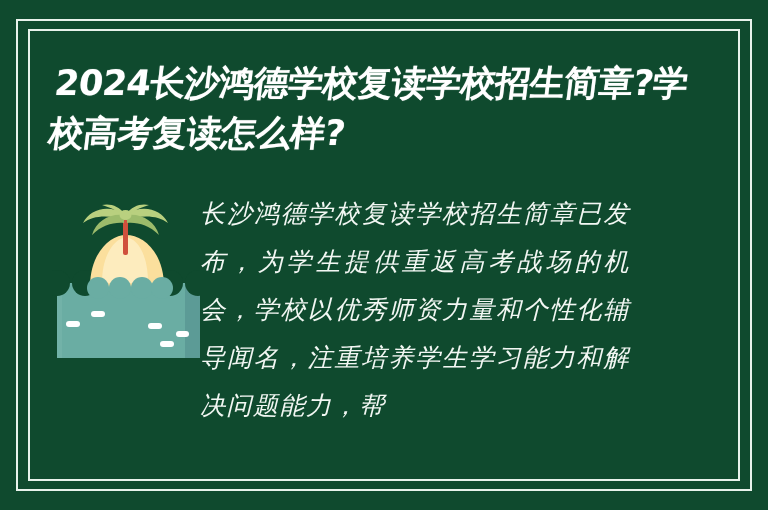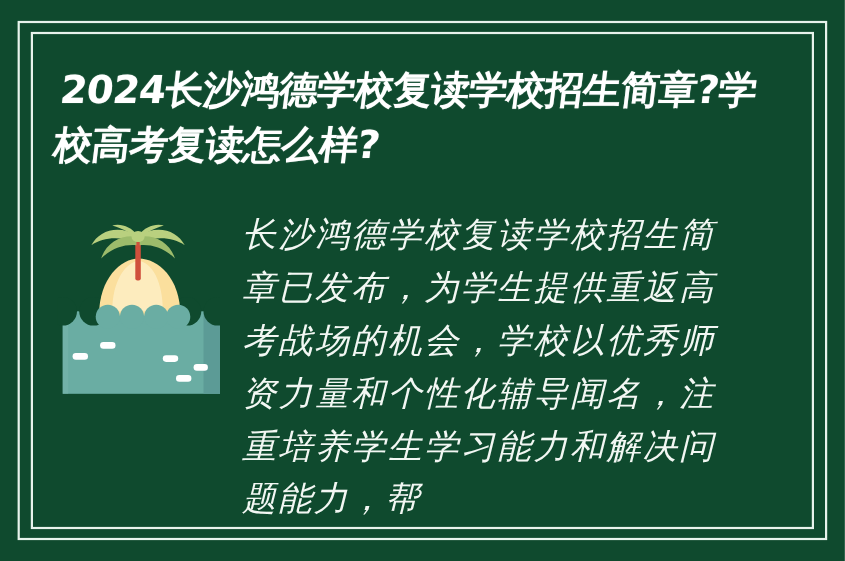--- a/index.html
+++ b/index.html
@@ -77,25 +77,24 @@
     width: 148px;
     height: 168px;
     flex: 0 0 148px;
     margin-top: 5px;
   }
   .island-svg { display: block; }
 
   
   .body-copy {
     flex: 1 1 auto;
-    margin-left: 20px;
     color: #f2f7f3;
     font-family: "DejaVu Serif", serif;
     font-style: italic;
-    font-size: 31px;
+    font-size: 25px;
     line-height: 48px;
     letter-spacing: 1.5px;
     text-align: justify;
     text-align-last: left;
     max-width: 430px;
     white-space: pre-wrap;
   }
 </style>
 </head>
 <body>

